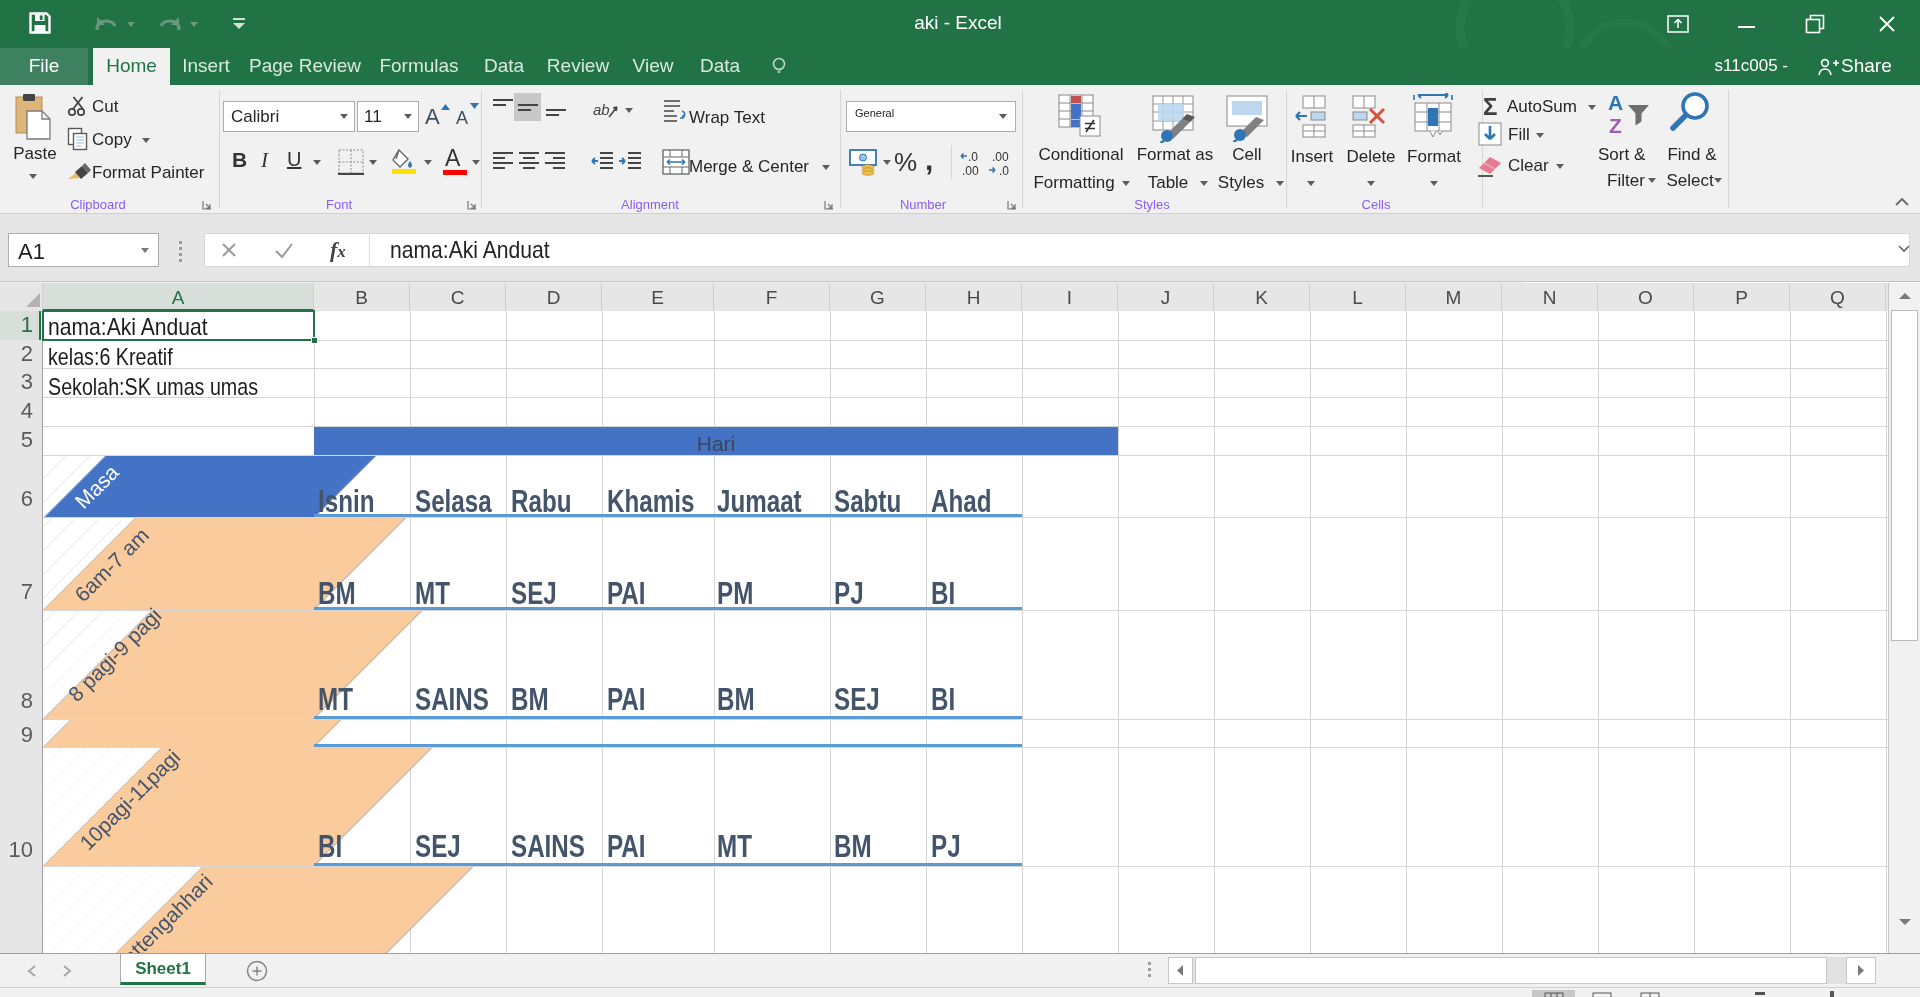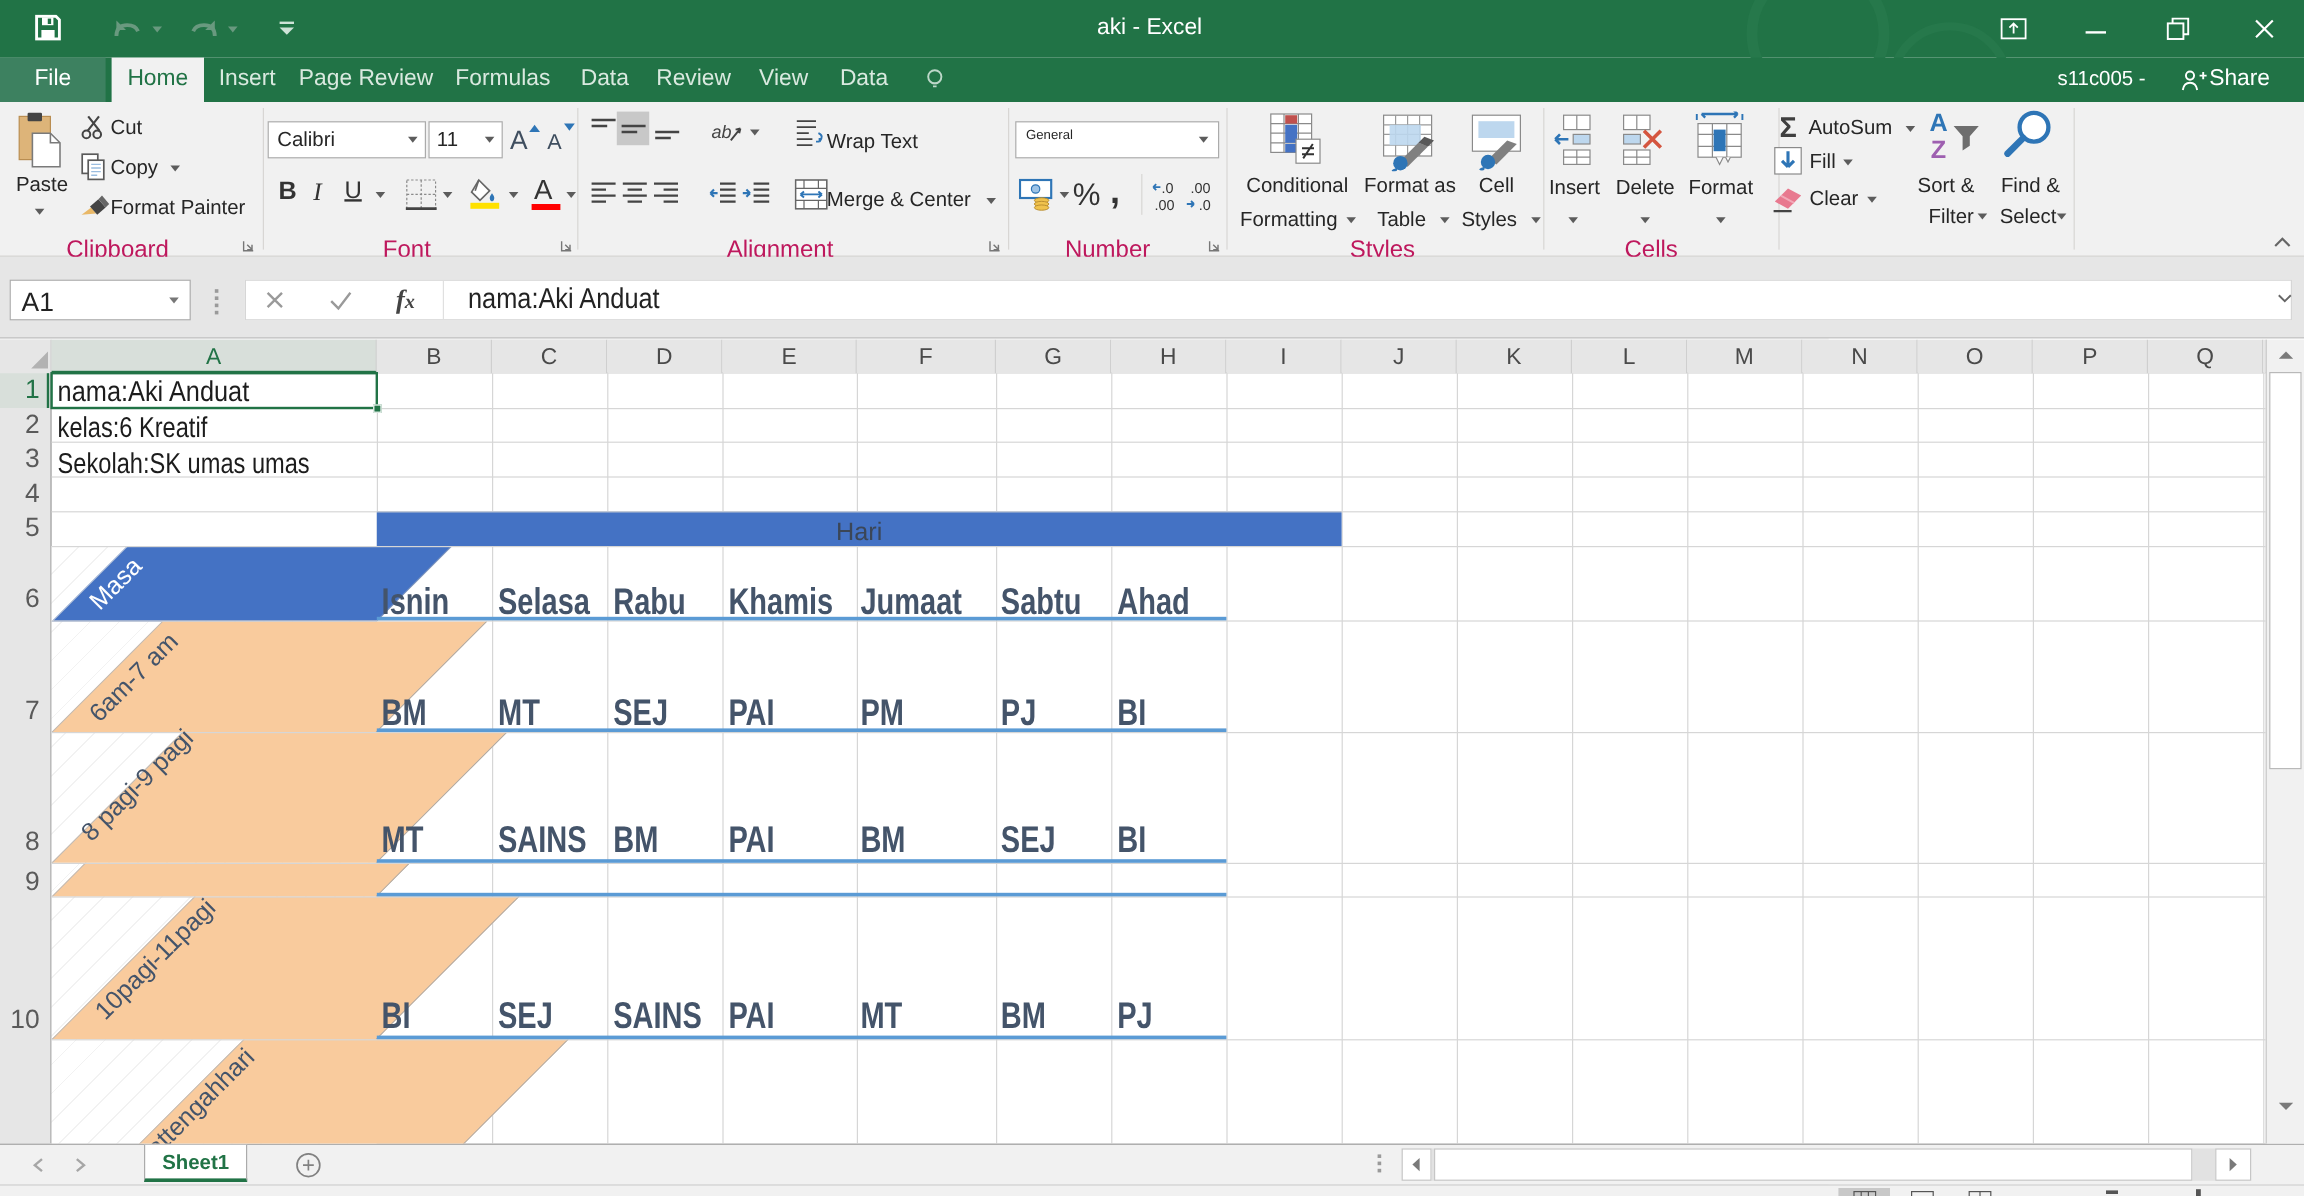--- a/index.html
+++ b/index.html
@@ -6,21 +6,21 @@
   html,body { width:1920px; height:997px; overflow:hidden; font-family:"Liberation Sans", sans-serif; }
   .abs { position:absolute; }
   #app { position:relative; width:1524px; height:997px; background:#f1f1f1; }
   
   #titlebar { left:0; top:0; width:1920px; height:48px; background:#217346; }
   #tabrow { left:0; top:48px; width:1920px; height:37px; background:#217346; }
   .tablabel { position:absolute; top:0; height:37px; line-height:36px; color:#d9e9df; font-size:19px; text-align:center; }
   
   #ribbon { left:0; top:85px; width:1920px; height:129px; background:#f1f1f1; border-bottom:1px solid #d2d0ce; }
   .gsep { position:absolute; top:5px; height:118px; width:1px; background:#d8d6d4; }
-  .glabel { position:absolute; top:112px; height:17px; width:120px; text-align:center; font-size:20px; color:#be185d; }
+  .glabel { position:absolute; top:112px; height:17px; width:120px; text-align:center; font-size:13px; color:#8b5cf6; }
   .btnlabel { position:absolute; font-size:17px; color:#262626; white-space:nowrap; }
   .combo { position:absolute; background:#fff; border:1px solid #ababab; }
   .dropdown-caret { position:absolute; width:0; height:0; border-left:4px solid transparent; border-right:4px solid transparent; border-top:5px solid #5c5c5c; }
   
   #fbar { left:0; top:214px; width:1920px; height:68px; background:#e6e6e6; border-bottom:1px solid #c3c3c3; }
   
   #grid { left:0; top:283px; width:1920px; height:670px; background:#fff; overflow:hidden; }
   .colhdr { position:absolute; top:0; height:28px; background:#e6e6e6; border-right:1px solid #cfcfcf; color:#4a4a4a; font-size:19px; text-align:center; line-height:29px; }
   .vline { position:absolute; width:1px; background:#d6d6d6; }
   .hline { position:absolute; height:1px; background:#d6d6d6; }

